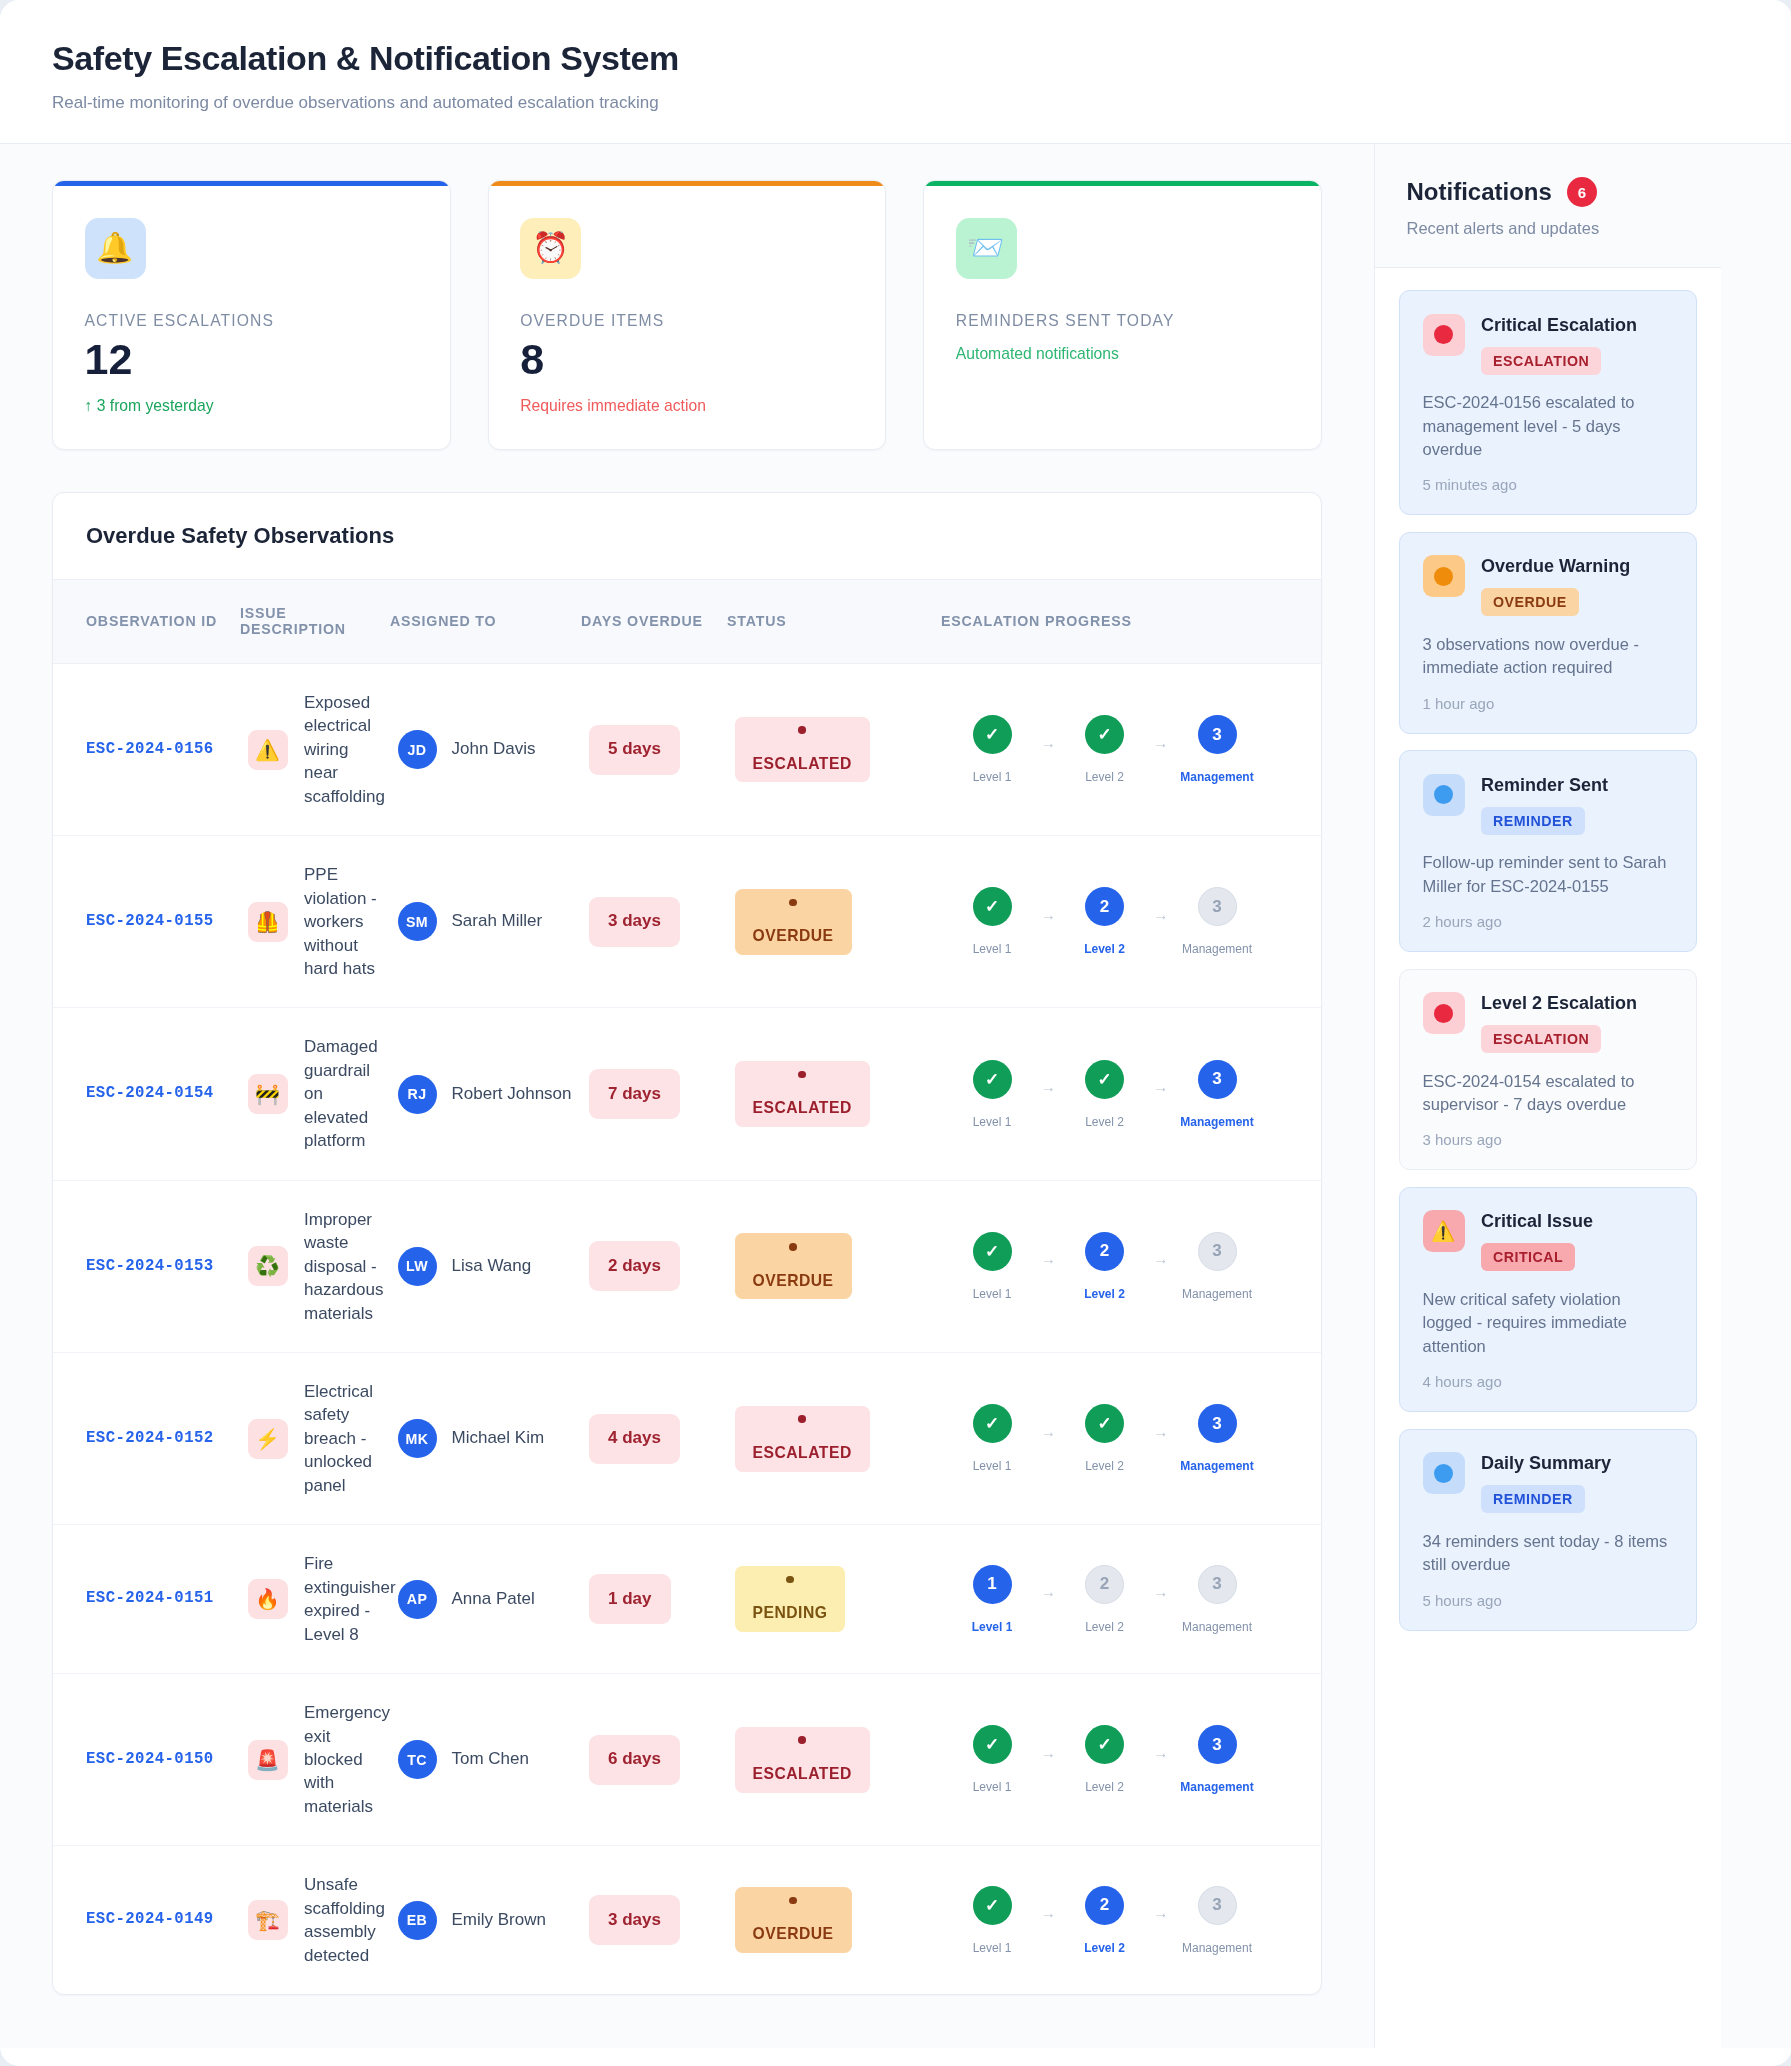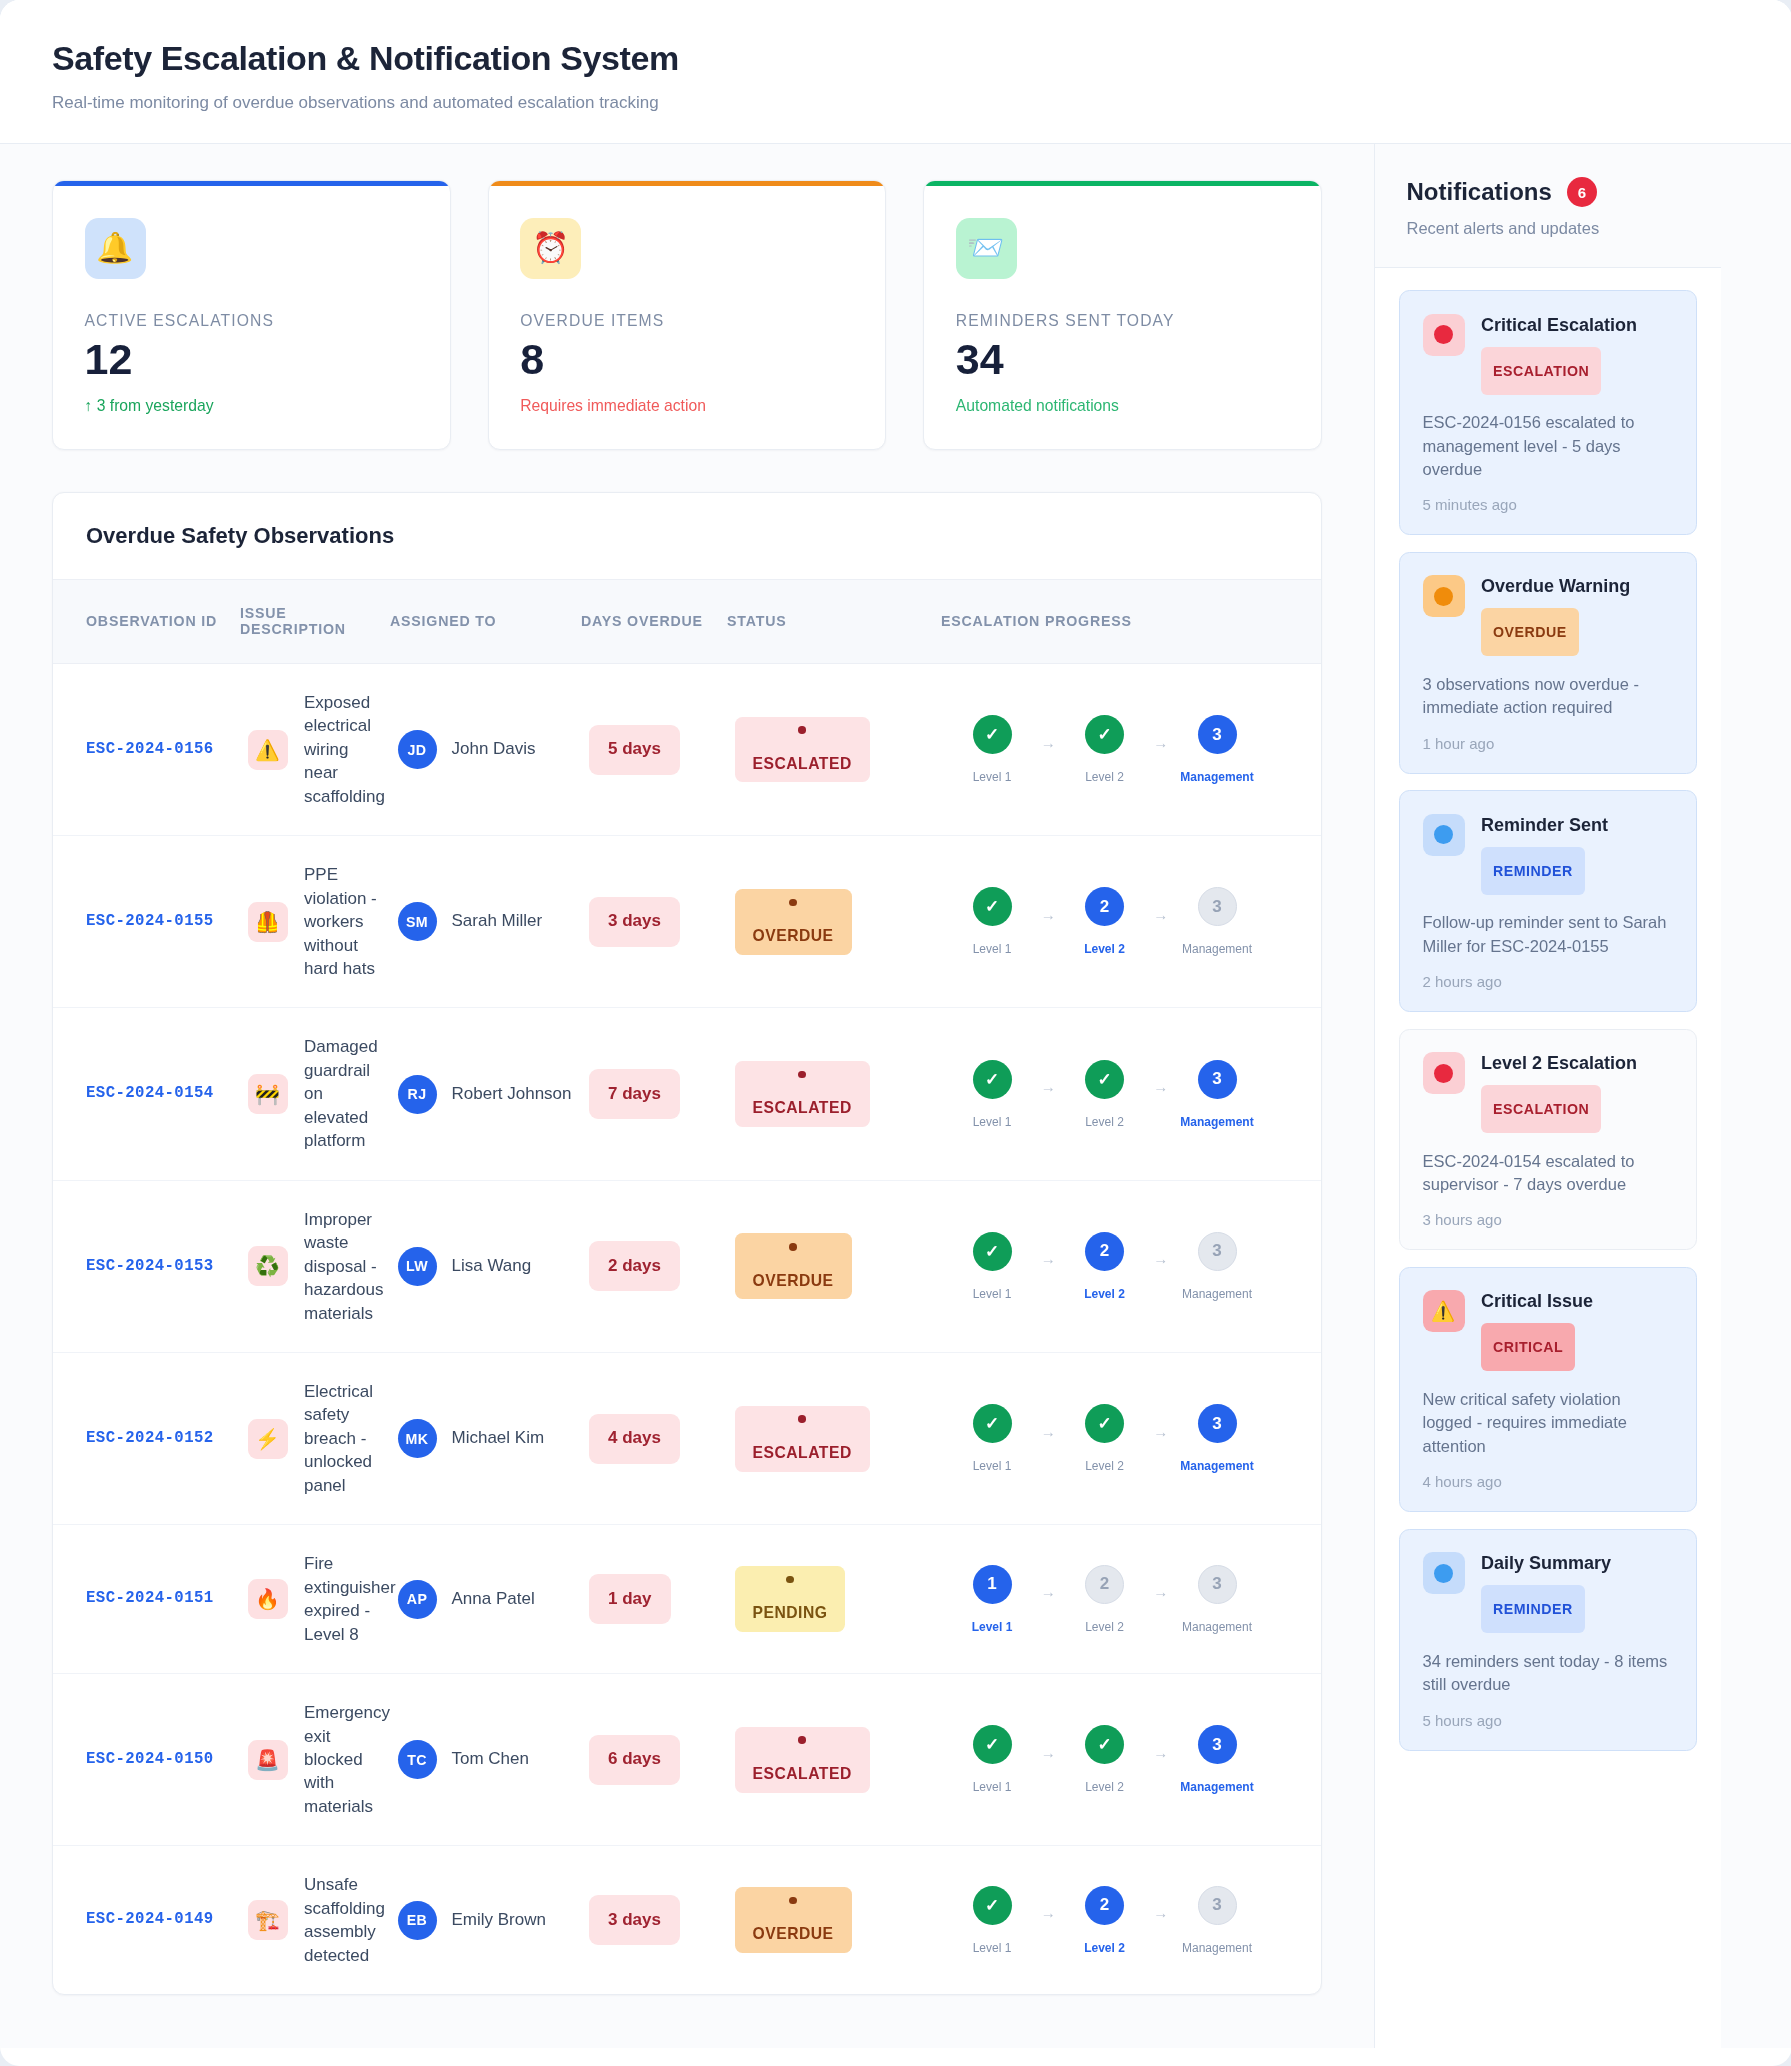--- a/index.html
+++ b/index.html
@@ -252,21 +252,21 @@
     flex: 0 0 auto;
     width: 42px; height: 42px; border-radius: 9.7px;
     display: flex; align-items: center; justify-content: center;
     font-size: 19.5px;
   }
   .notif-dot { width: 19px; height: 19px; border-radius: 50%; display: block; }
   .notif-meta { flex: 1; min-width: 0; }
   .notif-name { font-size: 18px; font-weight: bold; color: #1c2438; line-height: 1.25; }
   .notif-tag {
     display: inline-block; margin-top: 10.5px;
-    border-radius: 6px; padding: 16px 12px;
+    border-radius: 6px; padding: 6px 12px;
     font-size: 14.2px; font-weight: bold; letter-spacing: 0.5px;
   }
   .tag-escalation { background: #fbd5d9; color: #a81f2e; }
   .tag-overdue { background: #fbd4a3; color: #8a3a10; }
   .tag-reminder { background: #cfe0fd; color: #2152d8; }
   .tag-critical { background: #f8a9ae; color: #a81f2e; }
   .notif-msg { margin-top: 16.5px; font-size: 16.5px; color: #65748e; line-height: 1.42; }
   .notif-time { margin-top: 15px; font-size: 15px; color: #99a6ba; }
 </style>
 </head>
@@ -300,21 +300,20 @@
               <div class="stat-label">OVERDUE ITEMS</div>
               <div class="stat-value">8</div>
               <div class="stat-delta" style="color:#f05a5a">Requires immediate action</div>
             </div>
           </div>
           <div class="stat-card">
             <div class="stat-accent" style="background:#0bb464"></div>
             <div class="stat-inner">
               <div class="stat-ico" style="background:#b9f3d2">📨</div>
               <div class="stat-label">REMINDERS SENT TODAY</div>
-              <div class="stat-value">34</div>
               <div class="stat-delta" style="color:#2cb672">Automated notifications</div>
             </div>
           </div>
         </div>
 
       <div class="panel">
         <div class="panel-head">
           <h2>Overdue Safety Observations</h2>
         </div>
         <table>

